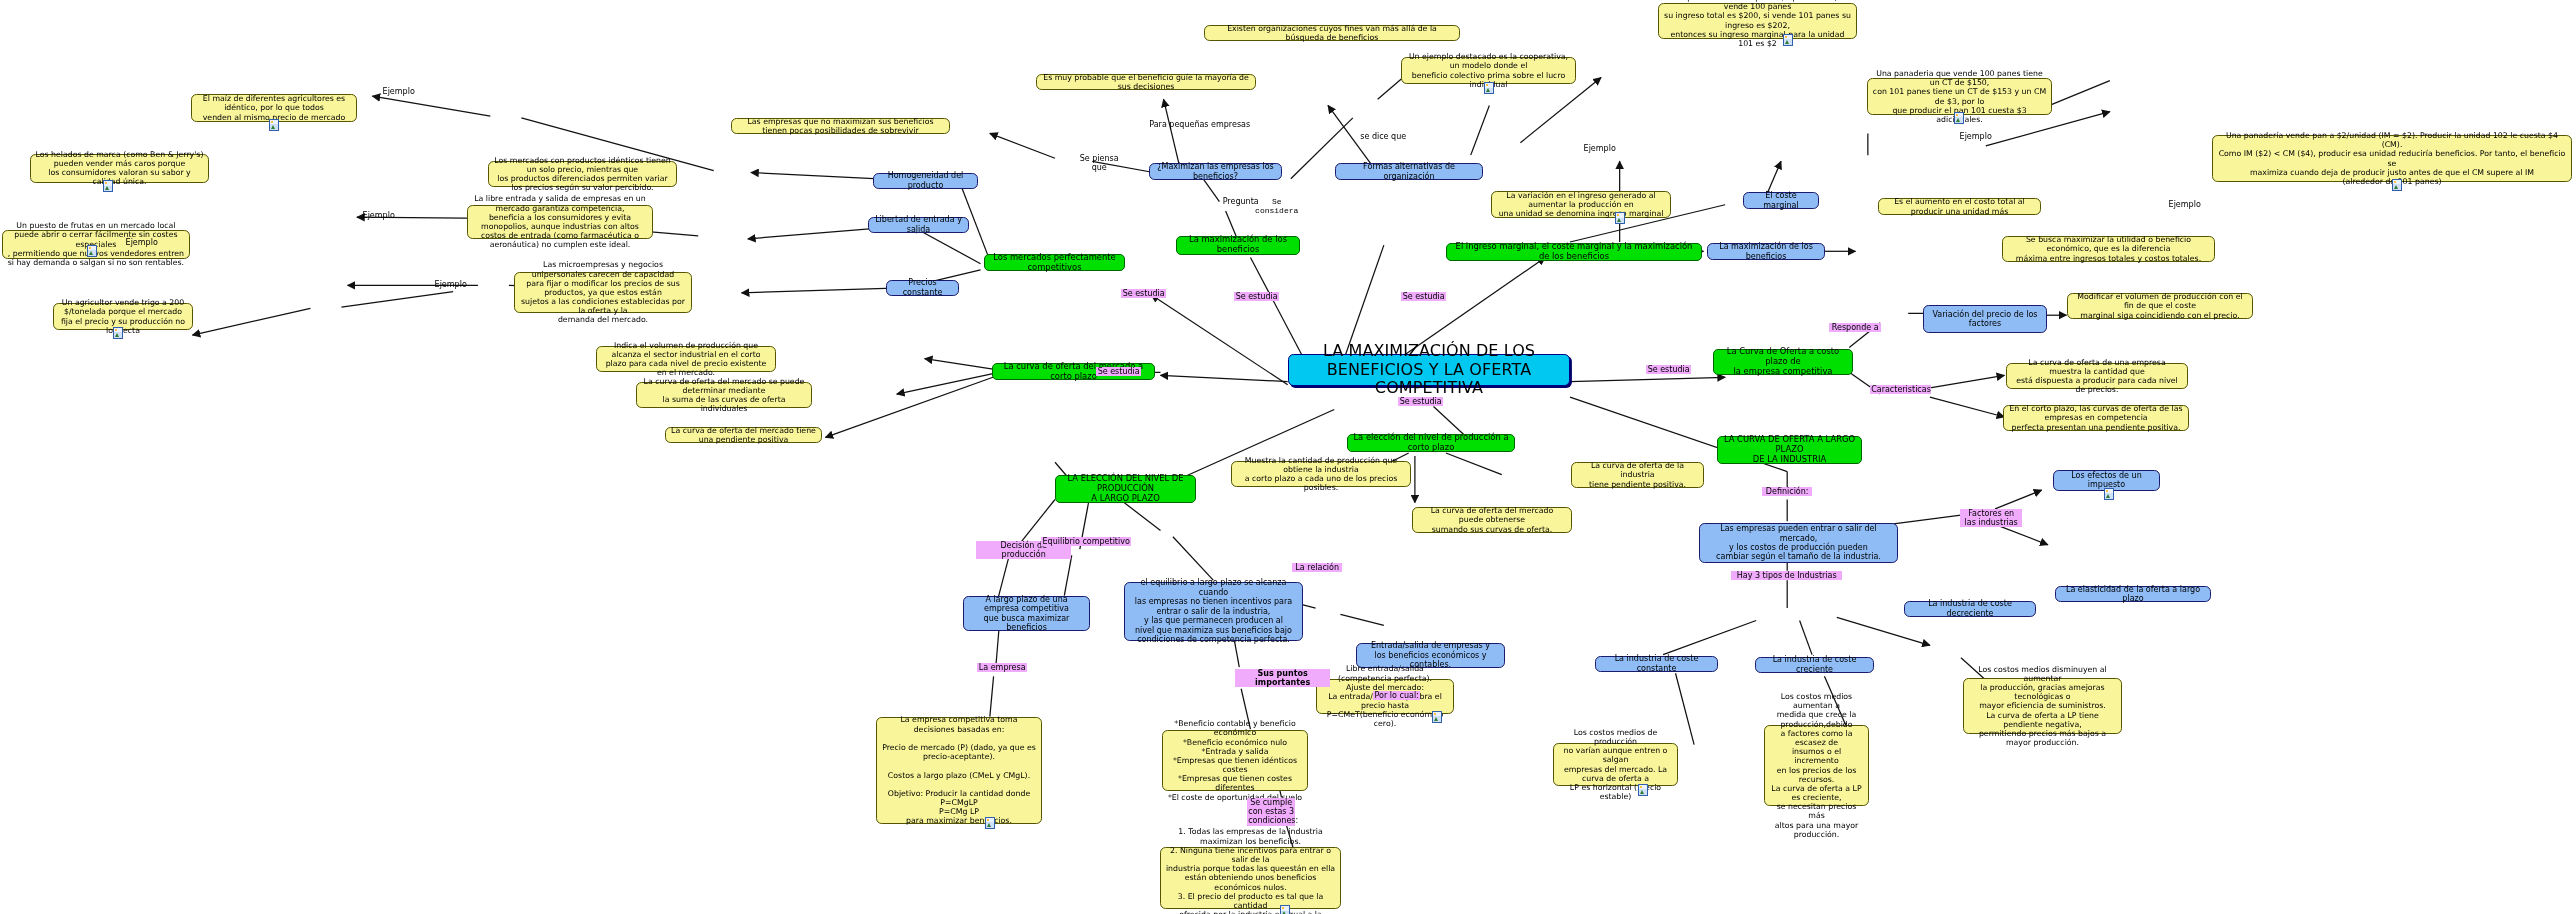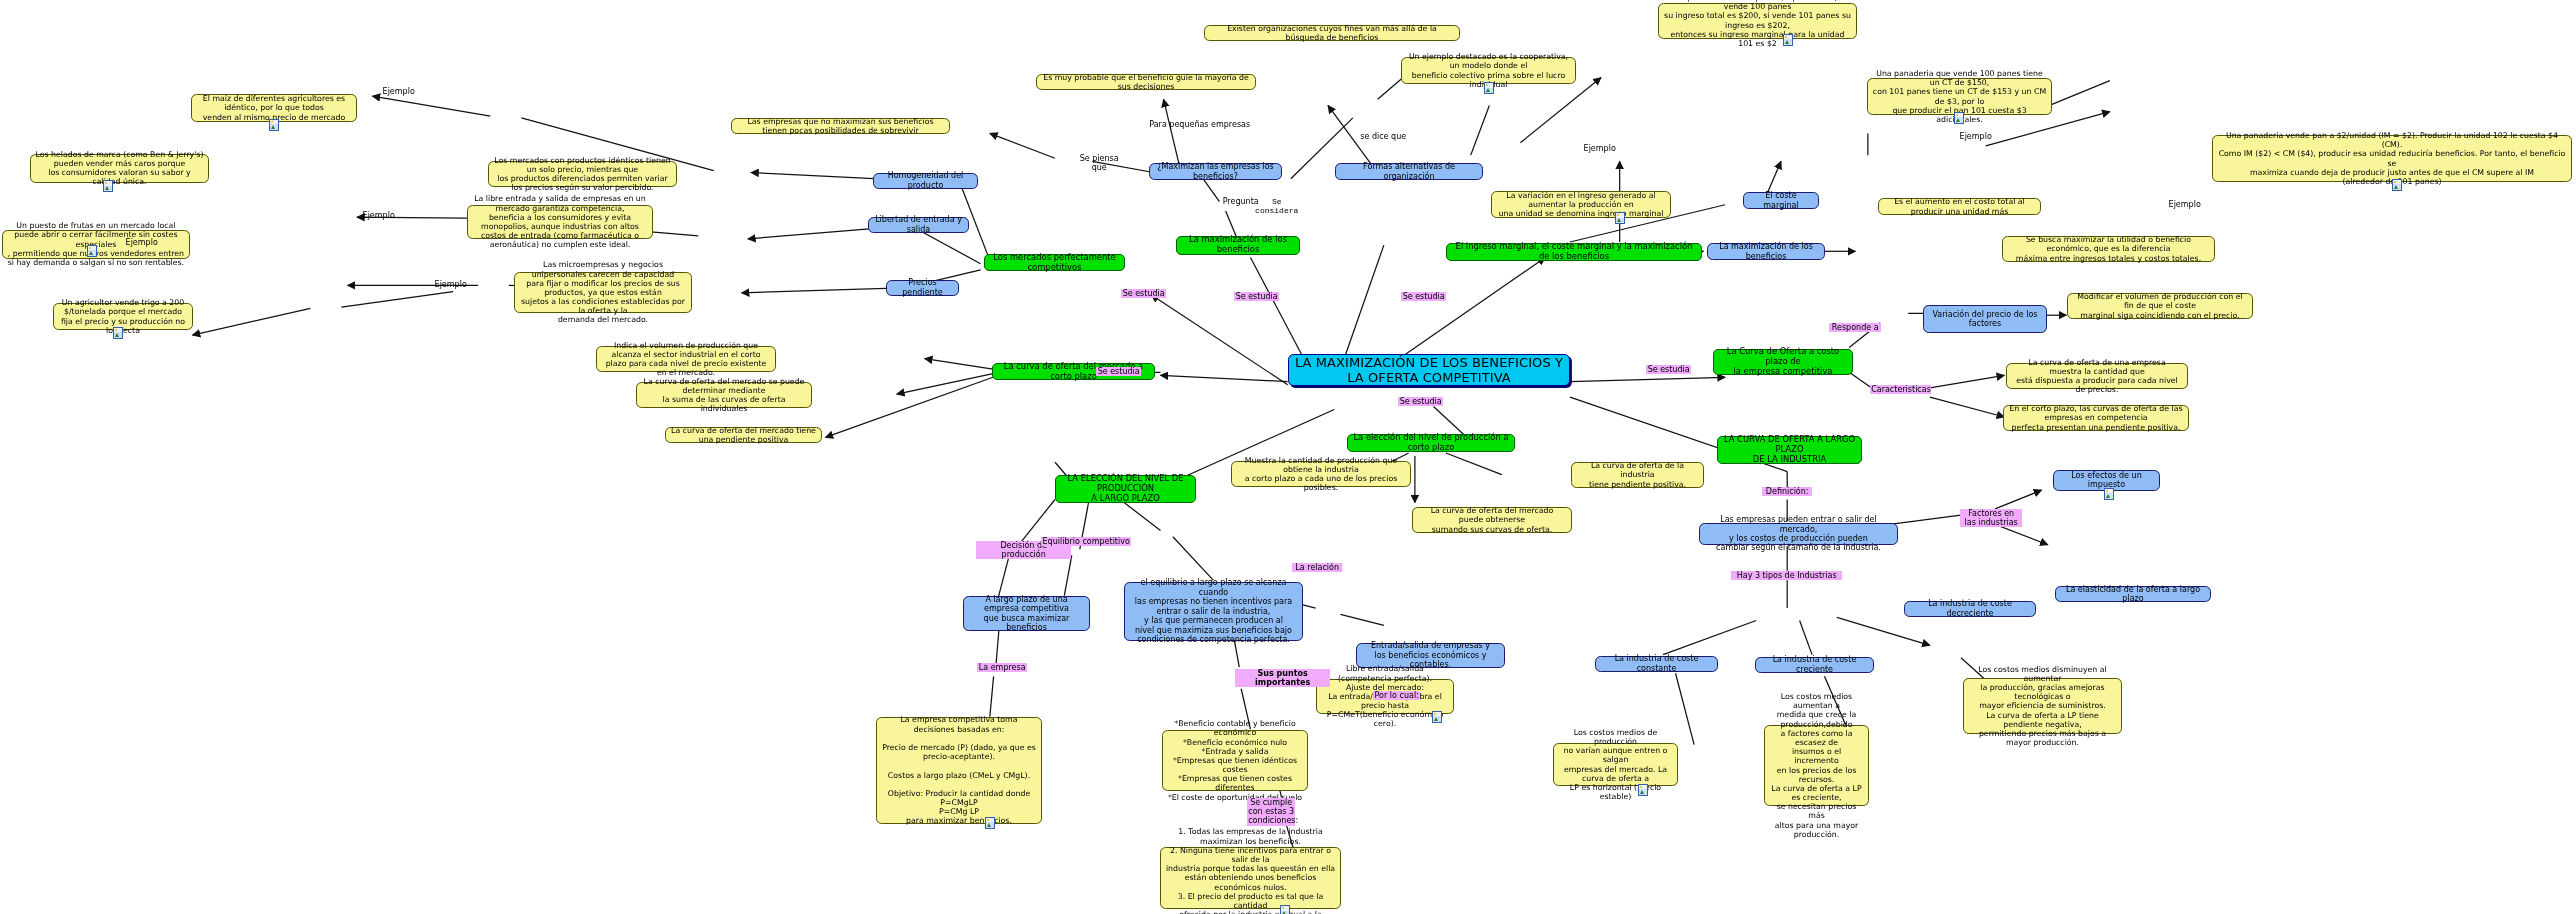--- a/index.html
+++ b/index.html
@@ -36,21 +36,21 @@
     line-height: 1.18;
     color: #000000;
     white-space: pre-line;
     z-index: 5;
   }
   .node.cyan {
     background: #00c8f0;
     border: 1.2px solid #00008b;
     border-radius: 5.6px;
     box-shadow: 1.9px 1.9px 0 #00006b;
-    font-size: 13px;
+    font-size: 16px;
     letter-spacing: 0.1px;
   }
   .node.green {
     background: #00e000;
     border: 1.2px solid #006400;
     border-radius: 5px;
     font-size: 8.4px;
   }
   .node.blue {
     background: #8fbcf5;
@@ -239,21 +239,21 @@
 DE LA INDUSTRIA</div>
 
   <div class="node blue" style="left:1149px; top:163px; width:133px; height:17px;">¿Maximizan las empresas los beneficios?</div>
 
   <div class="node blue" style="left:1335px; top:163px; width:148px; height:17px;">Formas alternativas de organización</div>
 
   <div class="node blue" style="left:873px; top:173px; width:105px; height:15.5px;">Homogeneidad del producto</div>
 
   <div class="node blue" style="left:868px; top:217px; width:101px; height:15.5px;">Libertad de entrada y salida</div>
 
-  <div class="node blue" style="left:886px; top:280px; width:73px; height:15.5px;">Precios pendiente</div>
+  <div class="node blue" style="left:886px; top:280px; width:73px; height:15.5px;">Precios constante</div>
 
   <div class="node blue" style="left:1579px; top:197px; width:81px; height:17px;">El ingreso Marginal</div>
   <span class="imgicon" style="left:1615px; top:212px;"></span>
 
   <div class="node blue" style="left:1743px; top:192px; width:76px; height:17px;">El coste marginal</div>
 
   <div class="node blue" style="left:1707px; top:243px; width:118px; height:17px;">La maximización de los beneficios</div>
 
   <div class="node blue" style="left:1923px; top:305px; width:124px; height:28px;">Variación del precio de los factores</div>
 
@@ -264,21 +264,21 @@
   <div class="node blue" style="left:1124px; top:582px; width:179px; height:59px;">el equilibrio a largo plazo se alcanza cuando
 las empresas no tienen incentivos para
 entrar o  salir de la industria,
 y las que permanecen producen al
 nivel que maximiza sus beneficios bajo
 condiciones de competencia perfecta.</div>
 
   <div class="node blue" style="left:1356px; top:643px; width:149px; height:25px;">Entrada/salida de empresas y
 los beneficios económicos y contables.</div>
 
-  <div class="node blue" style="left:1699px; top:523px; width:199px; height:22px;">Las empresas pueden entrar o salir del mercado,
+  <div class="node blue" style="left:1699px; top:523px; width:199px; height:40px;">Las empresas pueden entrar o salir del mercado,
 y los costos de producción pueden
 cambiar según el tamaño de la industria.</div>
 
   <div class="node blue" style="left:1595px; top:656px; width:123px; height:15.5px;">La industria de coste constante</div>
 
   <div class="node blue" style="left:1755px; top:657px; width:119px; height:15.5px;">La industria de coste creciente</div>
 
   <div class="node blue" style="left:1904px; top:601px; width:132px; height:15.5px;">La industria de coste decreciente</div>
 
   <div class="node blue" style="left:2053px; top:470px; width:107px; height:20.5px;">Los efectos de un impuesto</div>

